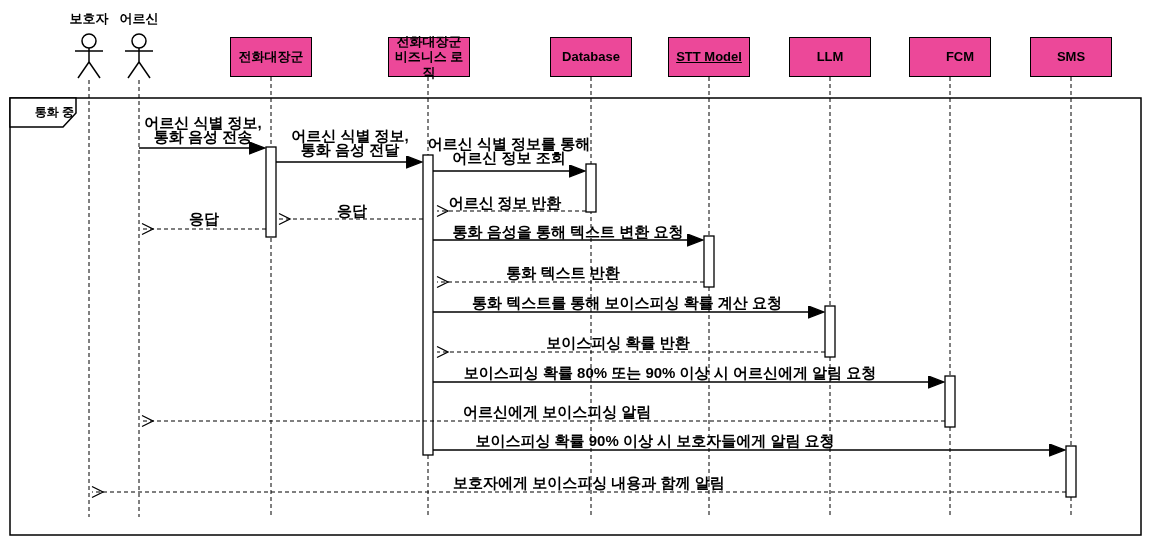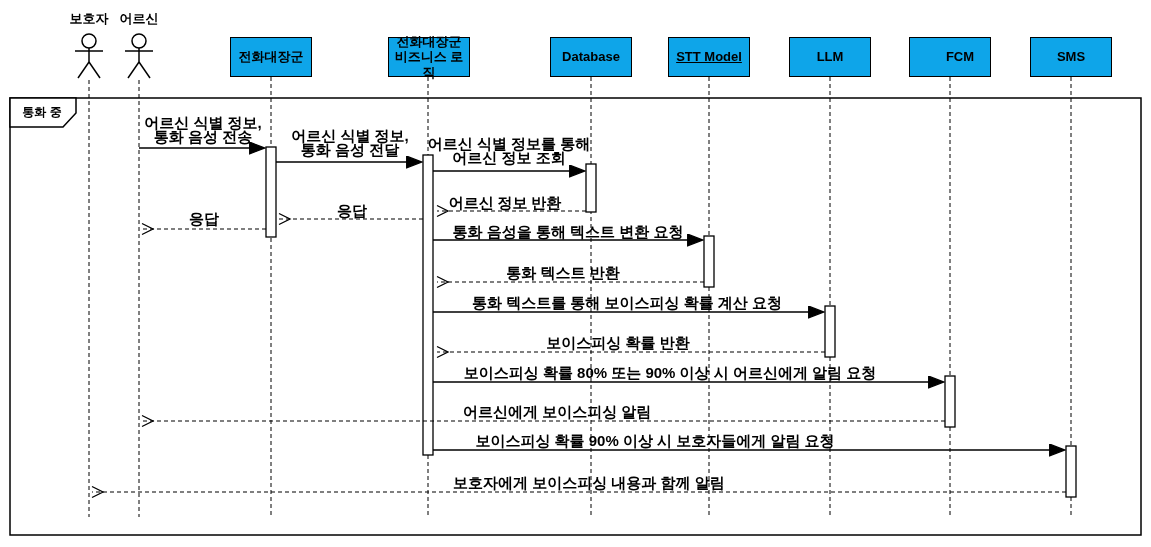--- a/index.html
+++ b/index.html
@@ -8,33 +8,33 @@
     font-family:"Liberation Sans","DejaVu Sans",sans-serif; overflow:hidden;
     color:#000;
   }
   .layer { position:absolute; left:0; top:0; }
   .actor-label {
     position:absolute; top:10px; transform:translateX(-50%);
     font-size:13px; font-weight:bold; white-space:nowrap;
   }
   .pbox {
     position:absolute; top:37px; width:82px; height:40px; box-sizing:border-box;
-    border:1.5px solid #000; background:#0ea5e9;
+    border:1.5px solid #000; background:#ec4899;
     display:flex; align-items:center; justify-content:center;
     font-size:13px; font-weight:bold; text-align:center;
     white-space:pre-line; line-height:1.2;
   }
   .msg {
     position:absolute; transform:translateX(-50%);
     font-size:15px; font-weight:bold; text-align:center;
     white-space:pre-line; line-height:14px;
   }
   .msg.anchor-left { transform:none; text-align:left; white-space:nowrap; }
   .frame-label {
-    position:absolute; left:10px; top:104px; width:64px; text-align:center;
+    position:absolute; left:10px; top:104px; width:64px; text-align:right;
     font-size:12px; font-weight:bold;
   }
 </style>
 </head>
 <body>
 
 <div class="diagram">
 
   <svg class="layer" width="1151" height="547" viewBox="0 0 1151 547">
     <defs>

